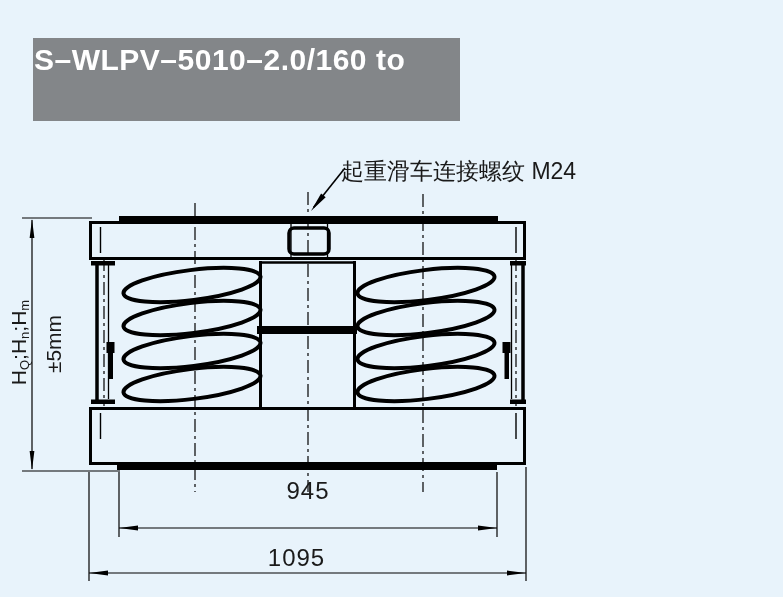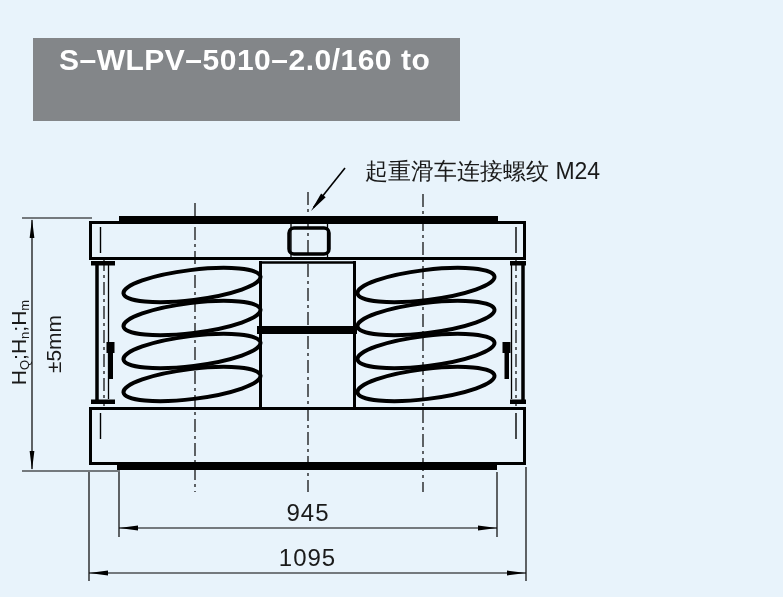--- a/index.html
+++ b/index.html
@@ -8,28 +8,28 @@
     background:#e8f3fb;
     position:relative;
     font-family:"Liberation Sans", sans-serif;
     overflow:hidden;
   }
   .stage{position:absolute;left:0;top:0;width:783px;height:597px;}
   .titlebox{
     position:absolute;left:33px;top:38px;width:427px;height:83px;
     background:#838689;color:#ffffff;
     font-size:30px;font-weight:bold;line-height:40px;
-    padding:2px 0 0 26px;box-sizing:border-box;
+    padding:2px 0 0 1px;box-sizing:border-box;
     letter-spacing:0.5px;
   }
   svg.linework{position:absolute;left:0;top:0;}
   .lbl{position:absolute;color:#1a1a1a;}
-  .note{left:341px;top:156px;font-size:23px;white-space:nowrap;margin-left:24px;}
-  .d945{left:119px;top:499px;width:378px;text-align:center;font-size:24px;letter-spacing:1px;}
-  .d1095{left:89px;top:544px;width:437px;text-align:center;font-size:24px;letter-spacing:1px;}
+  .note{left:341px;top:156px;font-size:23px;white-space:nowrap;}
+  .d945{left:119px;top:477px;width:378px;text-align:center;font-size:24px;letter-spacing:1px;}
+  .d1095{left:78px;top:544px;width:437px;text-align:center;font-size:24px;letter-spacing:1px;}
   .rot{transform:rotate(-90deg);transform-origin:center center;text-align:center;white-space:nowrap;}
   .hlabel{left:-41px;top:330px;width:120px;height:25px;font-size:21px;}
   .tol{left:17px;top:332px;width:74px;height:24px;font-size:21px;}
   sub{font-size:0.62em;vertical-align:-0.28em;letter-spacing:0;}
 </style>
 </head>
 <body>
 
 <div class="stage">
 

